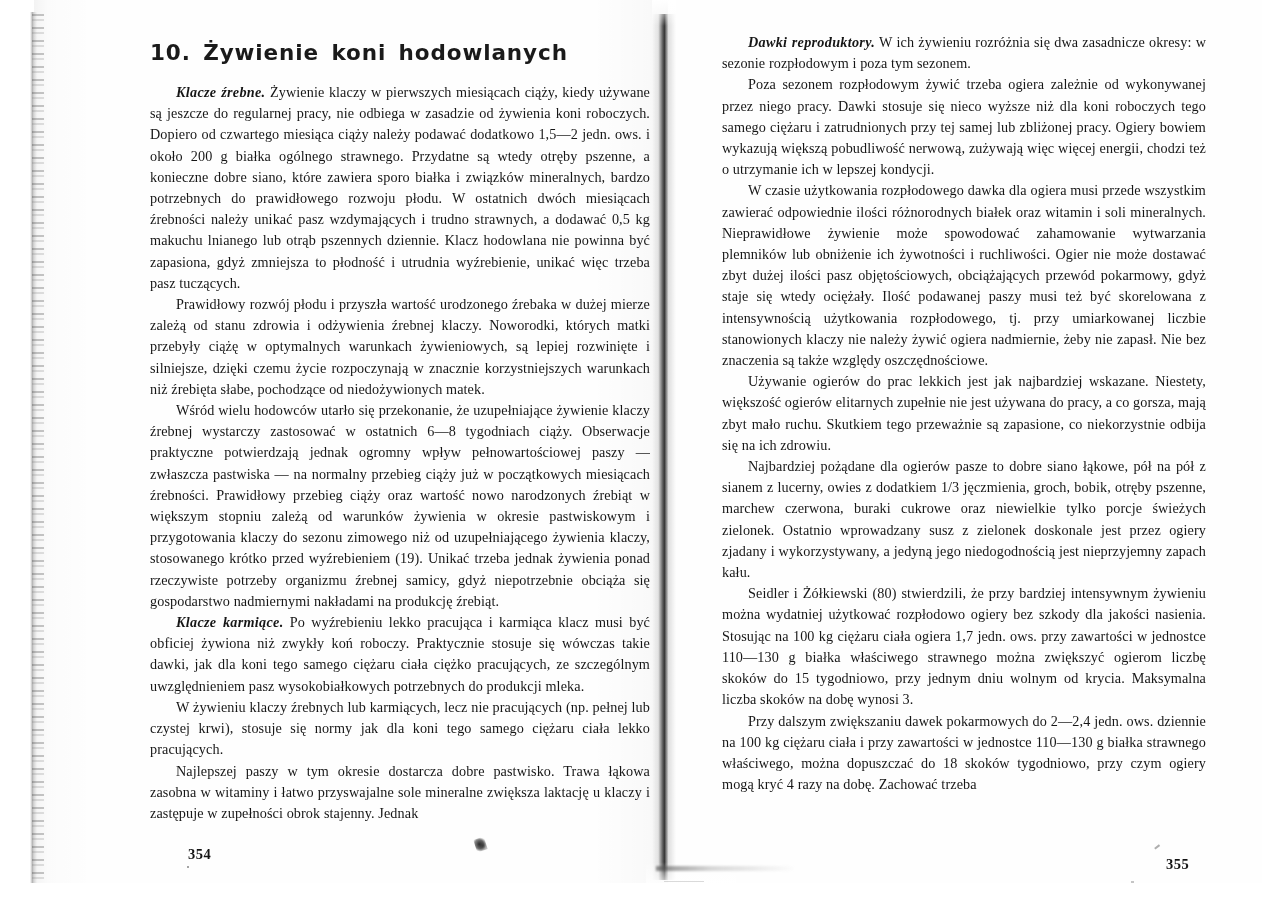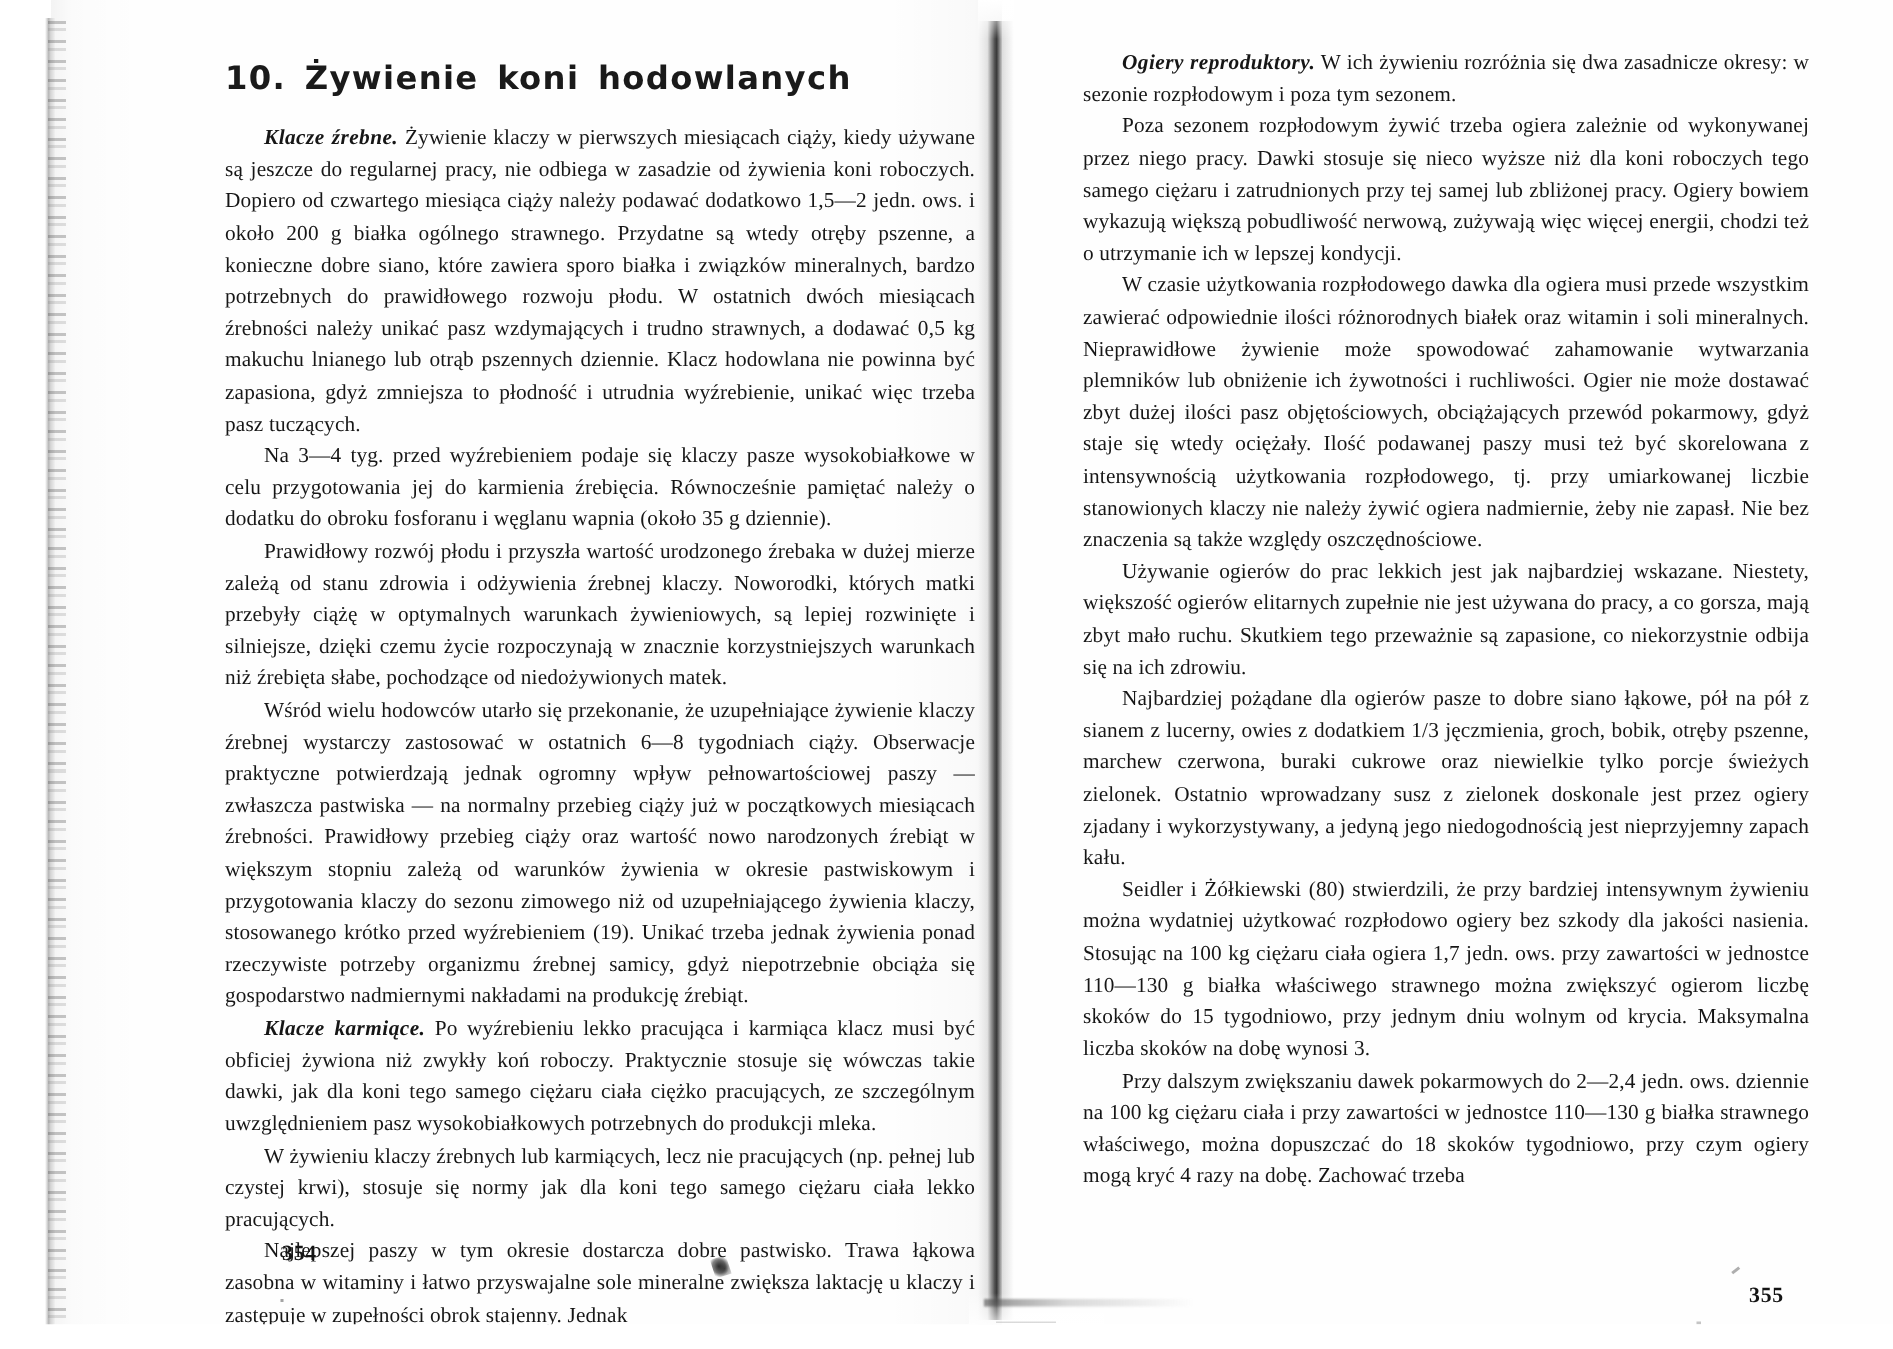--- a/index.html
+++ b/index.html
@@ -159,21 +159,21 @@
     font-style: italic;
   }
 
   .page-number {
     position: absolute;
     font-size: 14.5px;
     font-weight: 700;
     color: #141414;
     letter-spacing: 0.5px;
   }
-  .page-number-left  { left: 140px;  top: 828px; padding-left: 32px; }
+  .page-number-left  { left: 140px;  top: 846px; padding-left: 32px; }
   .page-number-right { left: 1150px; top: 856px; font-family: Liberation Serif, serif; }
 
   
   .ink-smudge {
     position: absolute;
     left: 459px;
     top: 838px;
     width: 11px;
     height: 13px;
     background:
@@ -204,23 +204,20 @@
   <div class="gutter-foot-shadow"></div>
 
   <div class="column col-left">
 
     <h1 class="chapter-title">10. Żywienie koni hodowlanych</h1>
 
     <p class="para">
       <span class="runin">Klacze źrebne.</span><span> Żywienie klaczy w pierwszych miesiącach ciąży, kiedy używane są jeszcze do regularnej pracy, nie odbiega w zasadzie od żywienia koni roboczych. Dopiero od czwartego miesiąca ciąży należy podawać dodatkowo 1,5—2 jedn. ows. i około 200 g białka ogólnego strawnego. Przydatne są wtedy otręby pszenne, a konieczne dobre siano, które zawiera sporo białka i związków mineralnych, bardzo potrzebnych do prawidłowego rozwoju płodu. W ostatnich dwóch miesiącach źrebności należy unikać pasz wzdymających i trudno strawnych, a dodawać 0,5 kg makuchu lnianego lub otrąb pszennych dziennie. Klacz hodowlana nie powinna być zapasiona, gdyż zmniejsza to płodność i utrudnia wyźrebienie, unikać więc trzeba pasz tuczących.</span>
     </p>
 
-    <p class="para">
-      <span>Na 3—4 tyg. przed wyźrebieniem podaje się klaczy pasze wysokobiałkowe w celu przygotowania jej do karmienia źrebięcia. Równocześnie pamiętać należy o dodatku do obroku fosforanu i węglanu wapnia (około 35 g dziennie).</span>
-    </p>
 
     <p class="para">
       <span>Prawidłowy rozwój płodu i przyszła wartość urodzonego źrebaka w dużej mierze zależą od stanu zdrowia i odżywienia źrebnej klaczy. Noworodki, których matki przebyły ciążę w optymalnych warunkach żywieniowych, są lepiej rozwinięte i silniejsze, dzięki czemu życie rozpoczynają w znacznie korzystniejszych warunkach niż źrebięta słabe, pochodzące od niedożywionych matek.</span>
     </p>
 
     <p class="para">
       <span>Wśród wielu hodowców utarło się przekonanie, że uzupełniające żywienie klaczy źrebnej wystarczy zastosować w ostatnich 6—8 tygodniach ciąży. Obserwacje praktyczne potwierdzają jednak ogromny wpływ pełnowartościowej paszy — zwłaszcza pastwiska — na normalny przebieg ciąży już w początkowych miesiącach źrebności. Prawidłowy przebieg ciąży oraz wartość nowo narodzonych źrebiąt w większym stopniu zależą od warunków żywienia w okresie pastwiskowym i przygotowania klaczy do sezonu zimowego niż od uzupełniającego żywienia klaczy, stosowanego krótko przed wyźrebieniem (19). Unikać trzeba jednak żywienia ponad rzeczywiste potrzeby organizmu źrebnej samicy, gdyż niepotrzebnie obciąża się gospodarstwo nadmiernymi nakładami na produkcję źrebiąt.</span>
     </p>
 
     <p class="para">
@@ -237,21 +234,21 @@
 
   </div>
 
   <div class="page-number page-number-left">354</div>
 
   <div class="column col-right">
 
 
 
     <p class="para">
-      <span class="runin">Ogiery reproduktory.</span><span> W ich żywieniu rozróżnia się dwa zasadnicze okresy: w sezonie rozpłodowym i poza tym sezonem.</span>
+      <span class="runin">Dawki reproduktory.</span><span> W ich żywieniu rozróżnia się dwa zasadnicze okresy: w sezonie rozpłodowym i poza tym sezonem.</span>
     </p>
 
     <p class="para">
       <span>Poza sezonem rozpłodowym żywić trzeba ogiera zależnie od wykonywanej przez niego pracy. Dawki stosuje się nieco wyższe niż dla koni roboczych tego samego ciężaru i zatrudnionych przy tej samej lub zbliżonej pracy. Ogiery bowiem wykazują większą pobudliwość nerwową, zużywają więc więcej energii, chodzi też o utrzymanie ich w lepszej kondycji.</span>
     </p>
 
     <p class="para">
       <span>W czasie użytkowania rozpłodowego dawka dla ogiera musi przede wszystkim zawierać odpowiednie ilości różnorodnych białek oraz witamin i soli mineralnych. Nieprawidłowe żywienie może spowodować zahamowanie wytwarzania plemników lub obniżenie ich żywotności i ruchliwości. Ogier nie może dostawać zbyt dużej ilości pasz objętościowych, obciążających przewód pokarmowy, gdyż staje się wtedy ociężały. Ilość podawanej paszy musi też być skorelowana z intensywnością użytkowania rozpłodowego, tj. przy umiarkowanej liczbie stanowionych klaczy nie należy żywić ogiera nadmiernie, żeby nie zapasł. Nie bez znaczenia są także względy oszczędnościowe.</span>
     </p>
 

